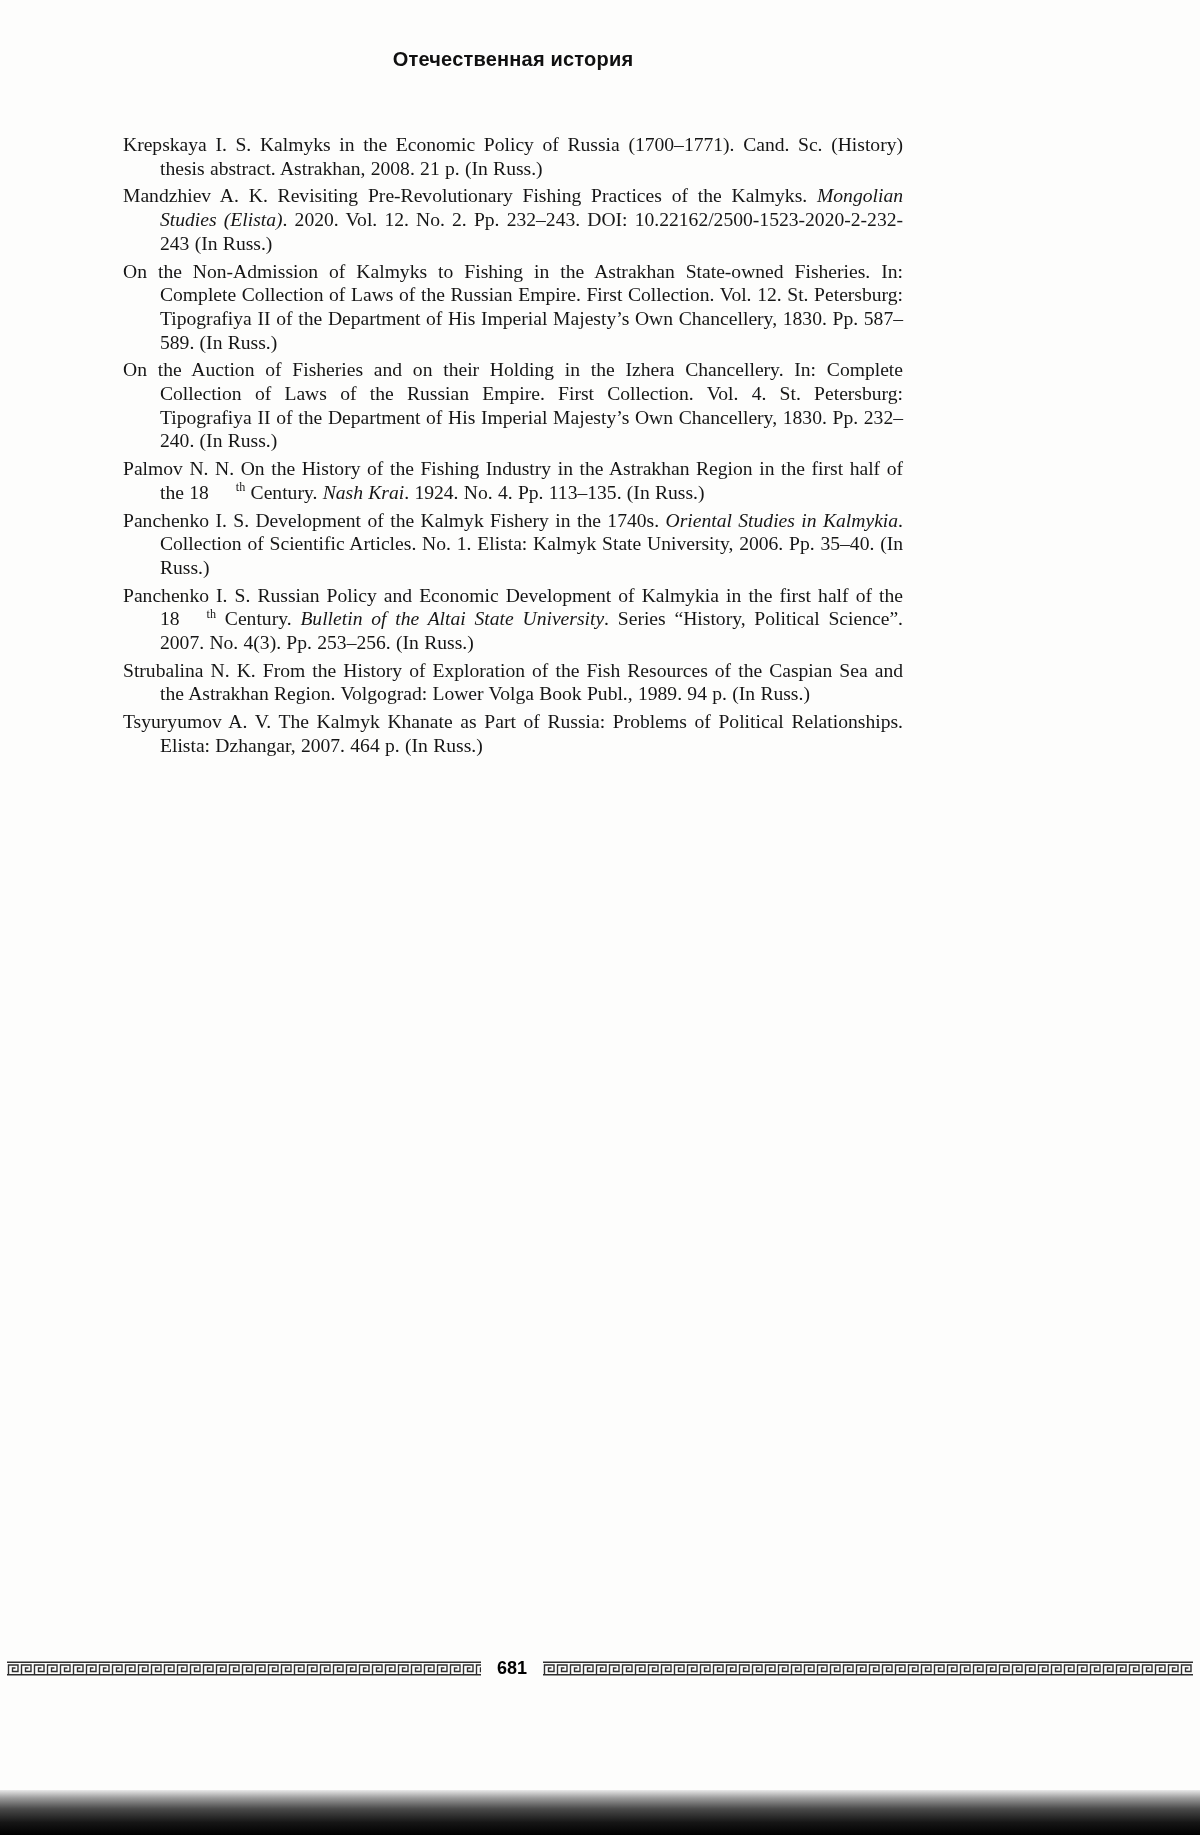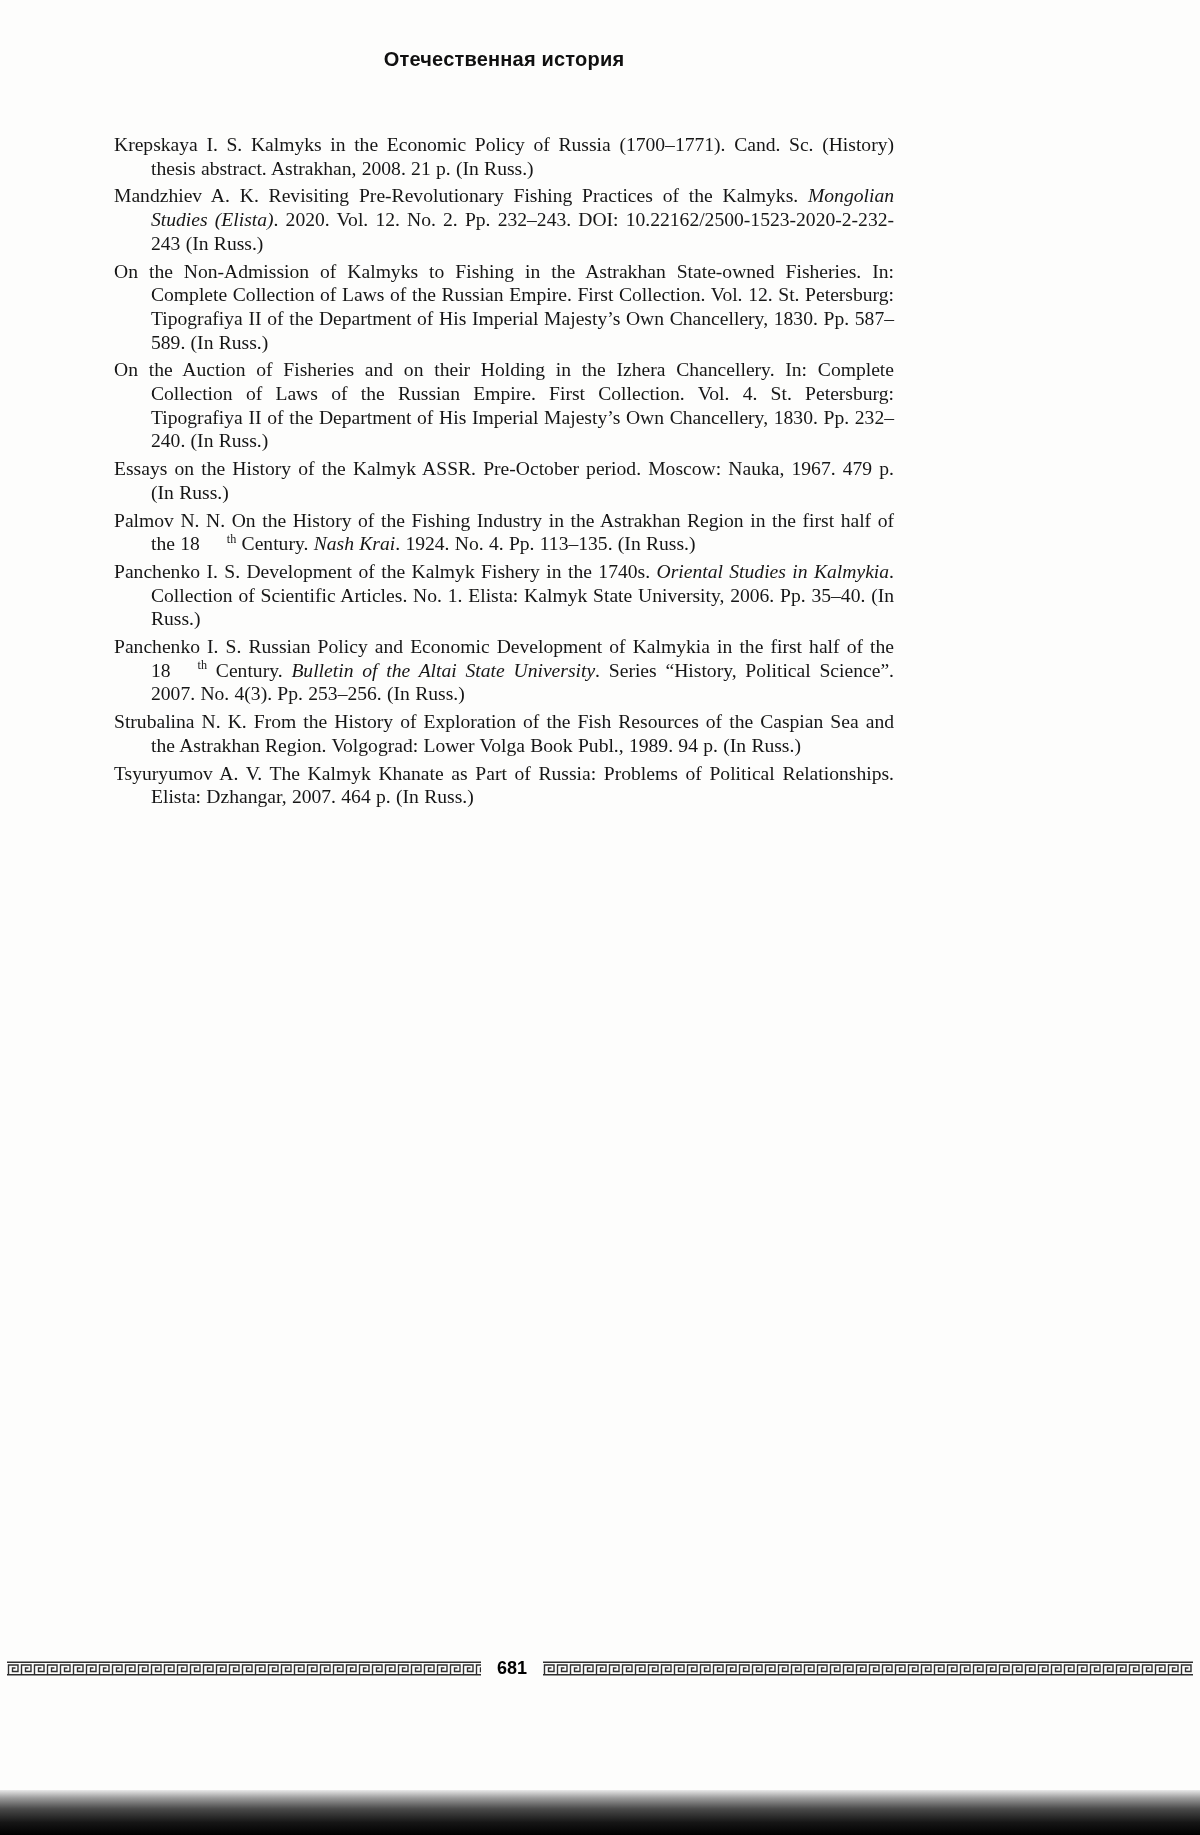--- a/index.html
+++ b/index.html
@@ -7,21 +7,21 @@
   body {
     width: 1200px;
     height: 1835px;
     position: relative;
     background: #fdfdfc;
     font-family: "Liberation Serif", serif;
     overflow: hidden;
   }
   .content {
     position: absolute;
-    left: 110px;
+    left: 119px;
     top: 48px;
     width: 788px;
   }
   .page-header {
     font-family: "Liberation Sans", sans-serif;
     font-weight: 700;
     font-size: 20px;
     letter-spacing: 0.2px;
     text-align: center;
     color: #101010;
@@ -81,21 +81,20 @@
 <body>
 
 <div class="content">
   <h1 class="page-header">Отечественная история</h1>
 
   <div class="ref-list">
       <p class="ref"><span>Krepskaya I. S. Kalmyks in the Economic Policy of Russia (1700–1771). Cand. Sc. (History) thesis abstract. Astrakhan, 2008. 21 p. (In Russ.)</span></p>
       <p class="ref"><span>Mandzhiev A. K. Revisiting Pre-Revolutionary Fishing Practices of the Kalmyks. </span><i>Mongolian Studies (Elista)</i><span>. 2020. Vol. 12. No. 2. Pp. 232–243. DOI: 10.22162/2500-1523-2020-2-232-243 (In Russ.)</span></p>
       <p class="ref"><span>On the Non-Admission of Kalmyks to Fishing in the Astrakhan State-owned Fisheries. In: Complete Collection of Laws of the Russian Empire. First Collection. Vol. 12. St. Petersburg: Tipografiya II of the Department of His Imperial Majesty’s Own Chancellery, 1830. Pp. 587–589. (In Russ.)</span></p>
       <p class="ref"><span>On the Auction of Fisheries and on their Holding in the Izhera Chancellery. In: Complete Collection of Laws of the Russian Empire. First Collection. Vol. 4. St. Petersburg: Tipografiya II of the Department of His Imperial Majesty’s Own Chancellery, 1830. Pp. 232–240. (In Russ.)</span></p>
-      <p class="ref"><span>Essays on the History of the Kalmyk ASSR. Pre-October period. Moscow: Nauka, 1967. 479 p. (In Russ.)</span></p>
       <p class="ref"><span>Palmov N. N. On the History of the Fishing Industry in the Astrakhan Region in the first half of the 18</span><sup>th</sup><span> Century. </span><i>Nash Krai</i><span>. 1924. No. 4. Pp. 113–135. (In Russ.)</span></p>
       <p class="ref"><span>Panchenko I. S. Development of the Kalmyk Fishery in the 1740s. </span><i>Oriental Studies in Kalmykia</i><span>. Collection of Scientific Articles. No. 1. Elista: Kalmyk State University, 2006. Pp. 35–40. (In Russ.)</span></p>
       <p class="ref"><span>Panchenko I. S. Russian Policy and Economic Development of Kalmykia in the first half of the 18</span><sup>th</sup><span> Century. </span><i>Bulletin of the Altai State University</i><span>. Series “History, Political Science”. 2007. No. 4(3). Pp. 253–256. (In Russ.)</span></p>
       <p class="ref"><span>Strubalina N. K. From the History of Exploration of the Fish Resources of the Caspian Sea and the Astrakhan Region. Volgograd: Lower Volga Book Publ., 1989. 94 p. (In Russ.)</span></p>
       <p class="ref"><span>Tsyuryumov A. V. The Kalmyk Khanate as Part of Russia: Problems of Political Relationships. Elista: Dzhangar, 2007. 464 p. (In Russ.)</span></p>
     </div>
 </div>
 
 <div class="footer-band">
   <svg class="ornament" width="474" height="15" xmlns="http://www.w3.org/2000/svg">

